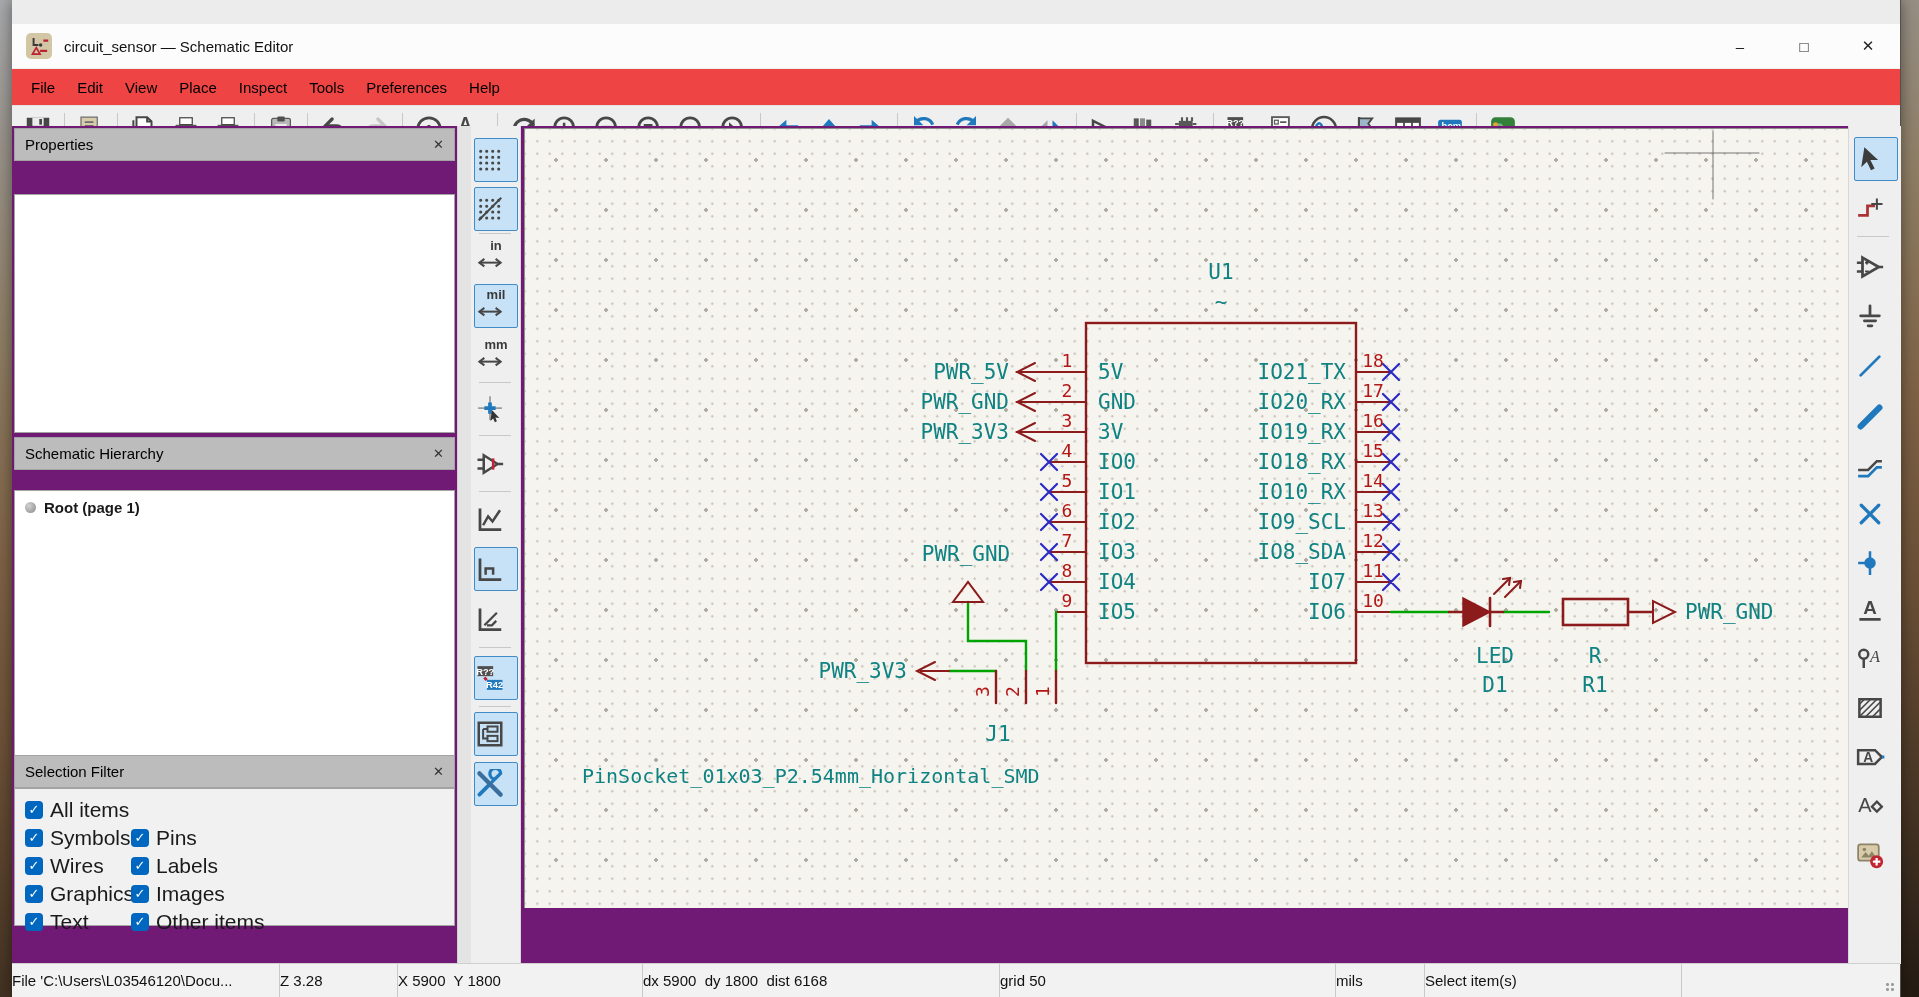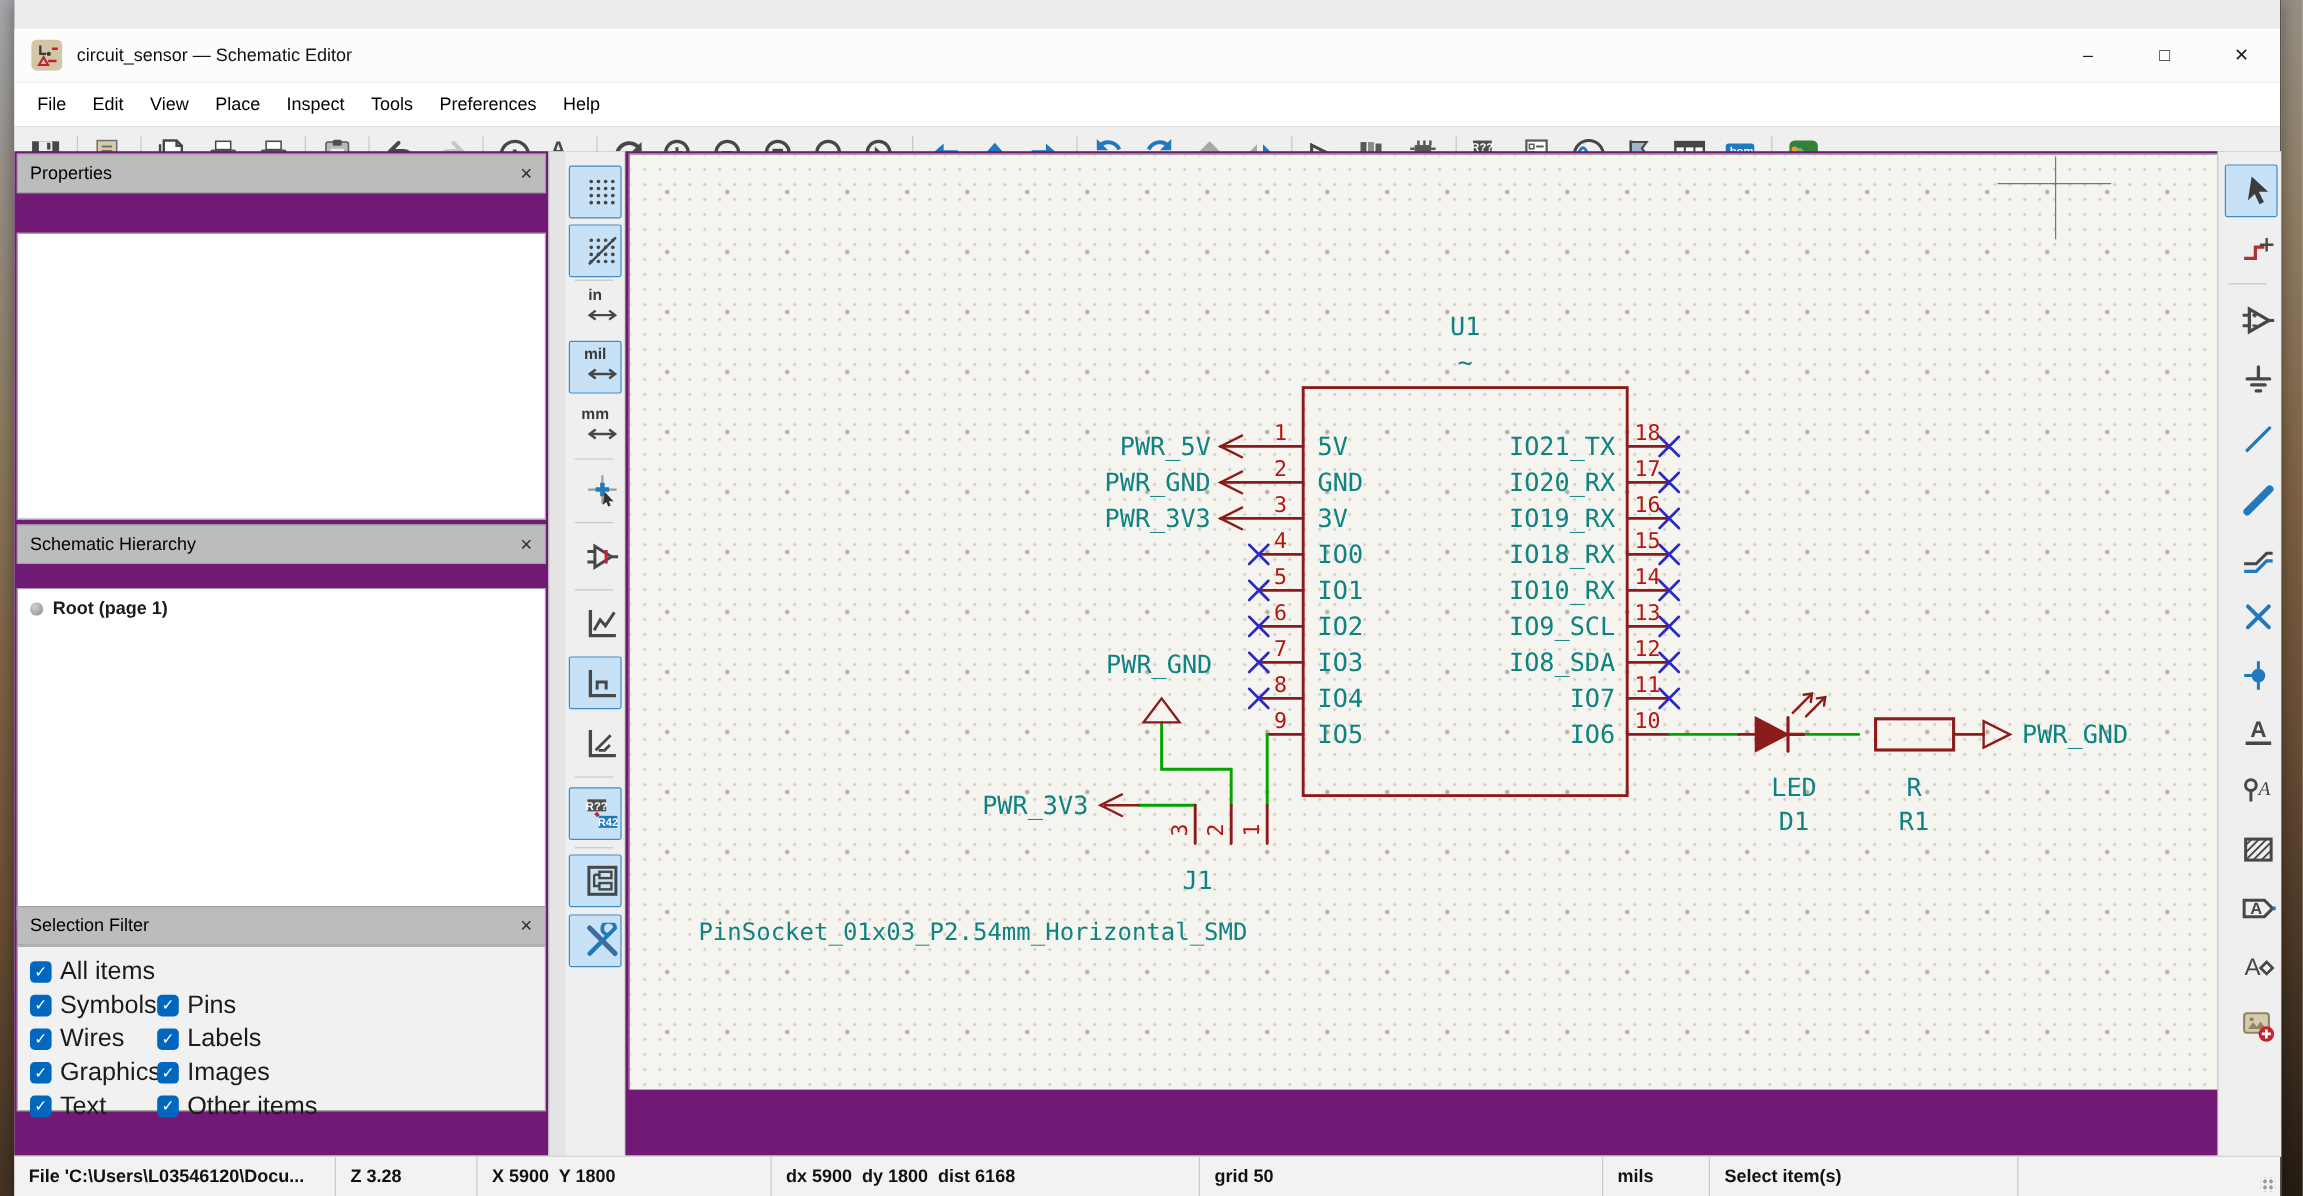--- a/index.html
+++ b/index.html
@@ -11,21 +11,21 @@
   }
   .window{position:absolute;left:12px;top:0;width:1888px;height:997px;background:#ececec;
     border-right:1px solid #55504a;box-shadow:0 0 14px rgba(0,0,0,.45);}
   
   .titlebar{height:44px;background:#fcfcfc;display:flex;align-items:center;position:relative;border-bottom:1px solid #f0f0f0;margin-top:24px;}
   .appicon{width:26px;height:26px;margin-left:14px;}
   .title{margin-left:12px;font-size:15px;color:#111;}
   .wbtns{position:absolute;right:0;top:0;height:44px;display:flex;}
   .wbtn{width:64px;height:44px;display:flex;align-items:center;justify-content:center;font-size:15px;color:#222;}
   
-  .menubar{height:36px;background:#ffffff;display:flex;align-items:center;padding-left:8px;}
+  .menubar{height:36px;background:#ef4444;display:flex;align-items:center;padding-left:8px;}
   .menuitem{padding:0 11px;font-size:15px;color:#000;height:100%;display:flex;align-items:center;}
   
   .toolbar{height:46px;background:#efefef;border-top:1px solid #e2e2e2;border-bottom:1px solid #cfcfcf;display:flex;align-items:center;padding:0 5px;}
   .tb{width:40px;height:40px;display:flex;align-items:center;justify-content:center;border:1px solid transparent;border-radius:2px;flex:none;}
   .tsep{width:1px;height:32px;background:#c8c8c8;margin:0 5px;flex:none;}
   
   .main{position:absolute;top:126px;left:0;right:0;bottom:33px;background:#701a75;}
   .panelcol{position:absolute;left:0;top:0;width:445px;height:100%;}
   .phdr{position:absolute;left:2px;right:2px;height:33px;background:#bcbcbc;border:1px solid #a3a3a3;
         display:flex;align-items:center;font-size:15px;color:#000;padding-left:10px;box-sizing:border-box;}
@@ -39,40 +39,40 @@
   .filterbody{position:absolute;left:2px;right:2px;background:#f1f1f1;border:1px solid #a3a3a3;box-sizing:border-box;
         display:grid;grid-template-columns:106px auto;row-gap:3px;padding:8px 0 0 10px;align-content:start;}
   .cbrow{display:flex;align-items:center;height:25px;}
   .cb{width:18px;height:18px;border-radius:4px;background:#0067C0;margin-right:7px;flex:none;position:relative;}
   .cb::after{content:"✓";position:absolute;left:0;right:0;top:0;bottom:0;color:#fff;font-size:13px;line-height:18px;text-align:center;}
   .cblabel{font-size:21px;}
   .vsplit{position:absolute;left:445px;top:0;width:14px;height:100%;background:#e4e4e4;border-left:1px solid #d0d0d0;}
   
   .ltoolbar{position:absolute;left:459px;top:0;width:49px;height:100%;background:#efefef;border-right:1px solid #d8d8d8;}
   .rtoolbar{position:absolute;left:1836px;top:0;width:52px;height:100%;background:#efefef;border-left:1px solid #d8d8d8;}
-  .stb{position:absolute;left:3px;width:42px;height:42px;display:flex;align-items:center;justify-content:flex-end;border:1px solid transparent;border-radius:2px;}
+  .stb{position:absolute;left:3px;width:42px;height:42px;display:flex;align-items:center;justify-content:flex-start;border:1px solid transparent;border-radius:2px;}
   .rtoolbar .stb{left:5px;}
   .stb.active{background:#c7e2f7;border:1px solid #3f8cc9;}
   .ssep{position:absolute;left:8px;width:32px;height:1px;background:#c8c8c8;}
   .unitlab{position:absolute;top:2px;left:0;right:0;text-align:center;font-weight:bold;font-size:13px;color:#3a3a3a;}
   
   .canvas{position:absolute;left:512px;top:2px;width:1324px;height:780px;
     background-color:#f6f4ee;
     background-image:radial-gradient(#c9c6bd 1px,transparent 1.4px),radial-gradient(#b0ada3 1.6px,transparent 2px);
     background-size:12.5px 12.5px,50px 50px;background-position:6px 6px,6px 6px;
     border-top:1px solid #8f8f8f;border-left:1px solid #8f8f8f;box-sizing:border-box;overflow:hidden;}
   .schsvg{position:absolute;left:0;top:0;}
   .schsvg text{font-family:"DejaVu Sans Mono","Liberation Mono",monospace;}
   .tt{fill:#0F8282;font-size:21px;}
   .ft{fill:#0F8282;font-size:20px;}
   .pn{fill:#B41616;font-size:18px;}
   
   .statusbar{position:absolute;left:0;right:0;bottom:0;height:33px;background:#f2f2f2;border-top:1px solid #cfcfcf;
     display:flex;align-items:stretch;font-size:15px;color:#111;}
-  .sc{display:flex;align-items:center;padding-left:12px;border-right:1px solid #c9c9c9;box-sizing:border-box;white-space:pre;flex:none;font-weight:bold;}
+  .sc{display:flex;align-items:center;border-right:1px solid #c9c9c9;box-sizing:border-box;white-space:pre;flex:none;}
   .sc1{width:268px;} .sc2{width:118px;} .sc3{width:245px;} .sc4{width:357px;}
   .sc5{width:336px;} .sc6{width:89px;} .sc7{width:257px;} .sc8{flex:1;border-right:none;position:relative;}
   .grip{position:absolute;right:4px;bottom:4px;width:12px;height:12px;
     background:radial-gradient(circle,#9a9a9a 1.3px,transparent 1.6px);background-size:5px 5px;background-position:1px 1px;}
 </style>
 </head>
 <body>
 
 <div class="window">
 

